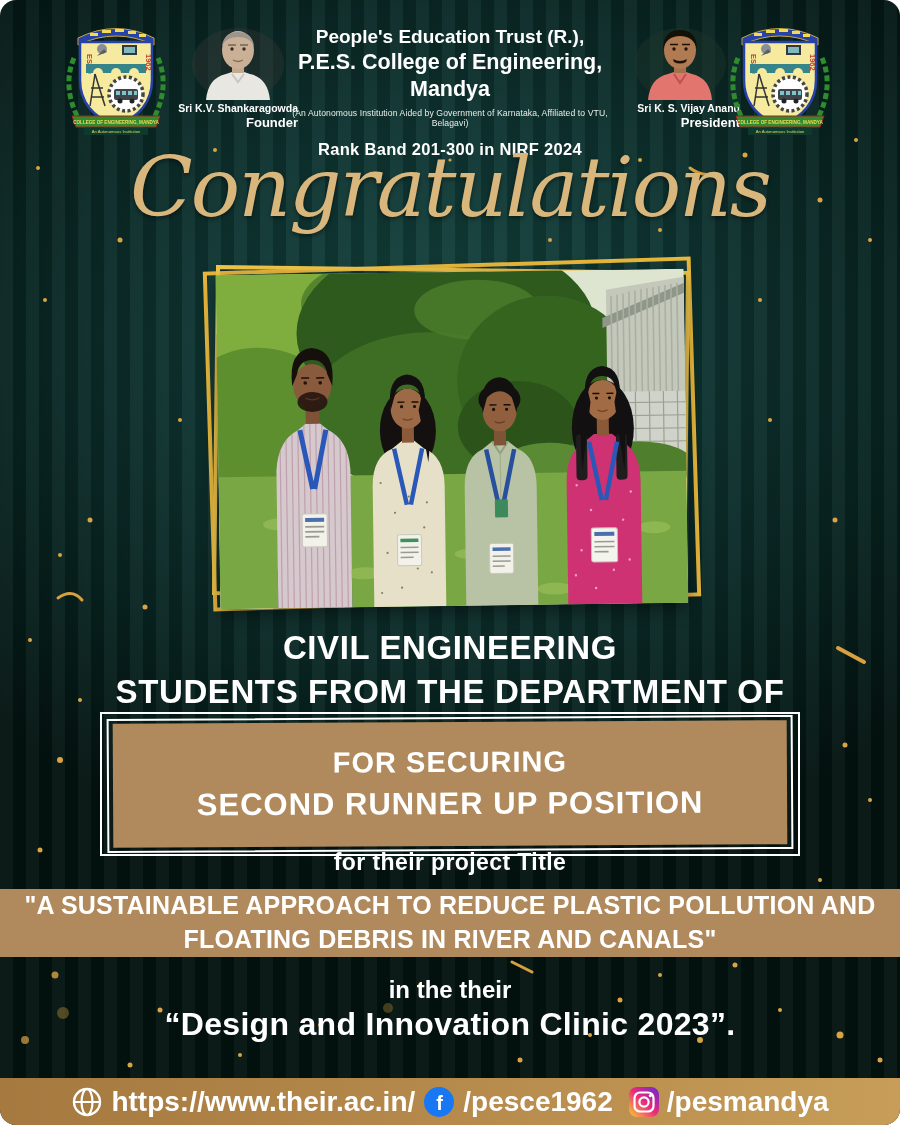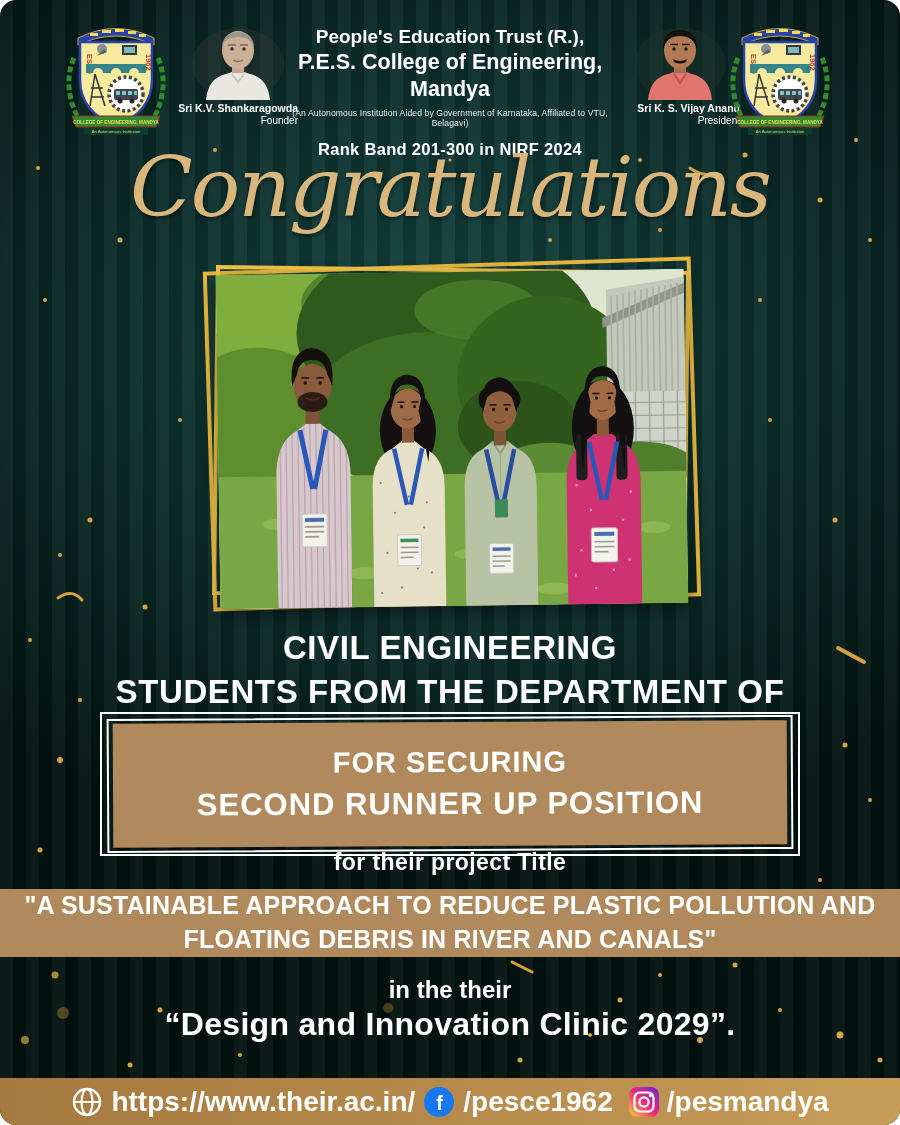--- a/index.html
+++ b/index.html
@@ -11,21 +11,21 @@
   .stripes{position:absolute;inset:0;pointer-events:none;
     background:repeating-linear-gradient(90deg, rgba(255,255,255,0.035) 0 13px, rgba(0,0,0,0.12) 13px 26px);}
   .confetti{position:absolute;inset:0;pointer-events:none;}
   
   .crest{position:absolute;top:16px;width:104px;height:120px;}
   .crest-left{left:64px;} .crest-right{left:728px;}
   .person-block{position:absolute;top:22px;width:120px;text-align:right;color:#fff;}
   .founder-block{left:178px;} .president-block{left:620px;}
   .portrait{width:100px;height:78px;display:block;margin:0 auto;}
   .person-name{font-size:10.5px;font-weight:bold;line-height:1.25;margin-top:2px;}
-  .person-title{font-size:10px;font-weight:normal;}
+  .person-title{font-size:13px;font-weight:bold;}
   .header-text{position:absolute;left:285px;top:26px;width:330px;text-align:center;color:#fff;}
   .trust{font-size:19px;font-weight:bold;line-height:1.2;}
   .college{font-size:21.5px;font-weight:bold;line-height:1.25;}
   .subtext{font-size:8.6px;color:#e9eeea;margin-top:5px;letter-spacing:.1px;}
   .rank{font-size:16.5px;font-weight:bold;margin-top:12px;letter-spacing:.3px;}
   
   .congrats{position:absolute;top:140px;left:0;width:100%;text-align:center;
     font-family:"DejaVu Serif",serif;font-style:italic;font-size:82px;color:#d9b77c;
     letter-spacing:-2px;text-shadow:0 2px 4px rgba(0,0,0,.45);}
   
@@ -429,21 +429,21 @@
   </div>
 
   <div class="project-label">for their project Title</div>
 
   <div class="project-band">
     <div>"A SUSTAINABLE  APPROACH TO REDUCE PLASTIC POLLUTION AND</div>
     <div>FLOATING DEBRIS IN RIVER AND CANALS"</div>
   </div>
 
   <div class="event-label">in the their</div>
-  <div class="event-name">“Design and Innovation Clinic 2029”.</div>
+  <div class="event-name">“Design and Innovation Clinic 2023”.</div>
 
   <div class="footer">
     <span class="icon">
       <svg width="32" height="32" viewBox="0 0 32 32">
         <circle cx="16" cy="16" r="13" fill="none" stroke="#fff" stroke-width="2.4"></circle>
         <ellipse cx="16" cy="16" rx="5.5" ry="13" fill="none" stroke="#fff" stroke-width="2.2"></ellipse>
         <path d="M3,16 H29" stroke="#fff" stroke-width="2.2"></path>
       </svg>
     </span>
     <span>https://www.their.ac.in/</span>

